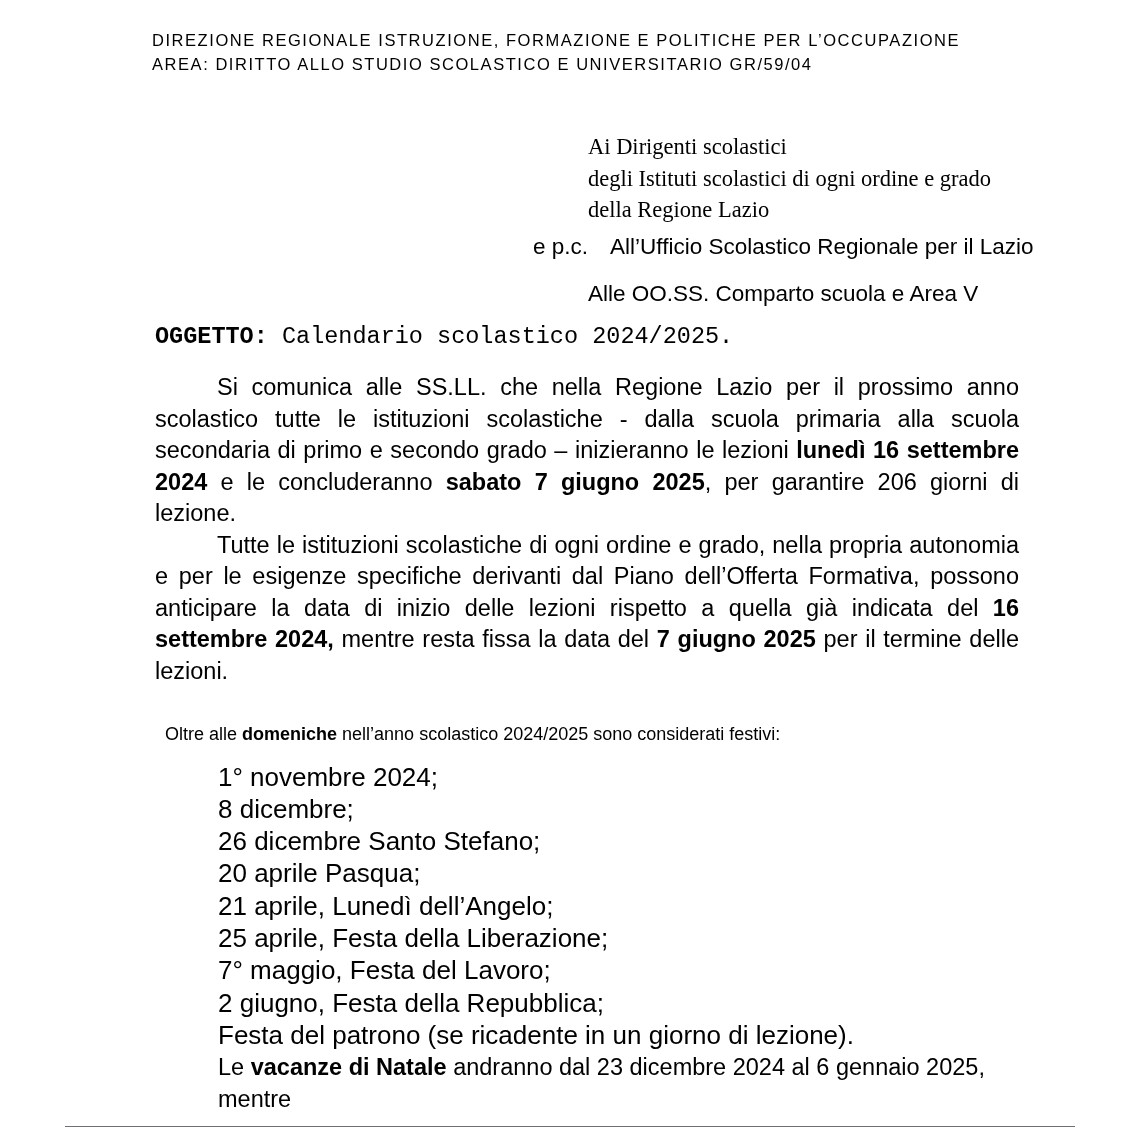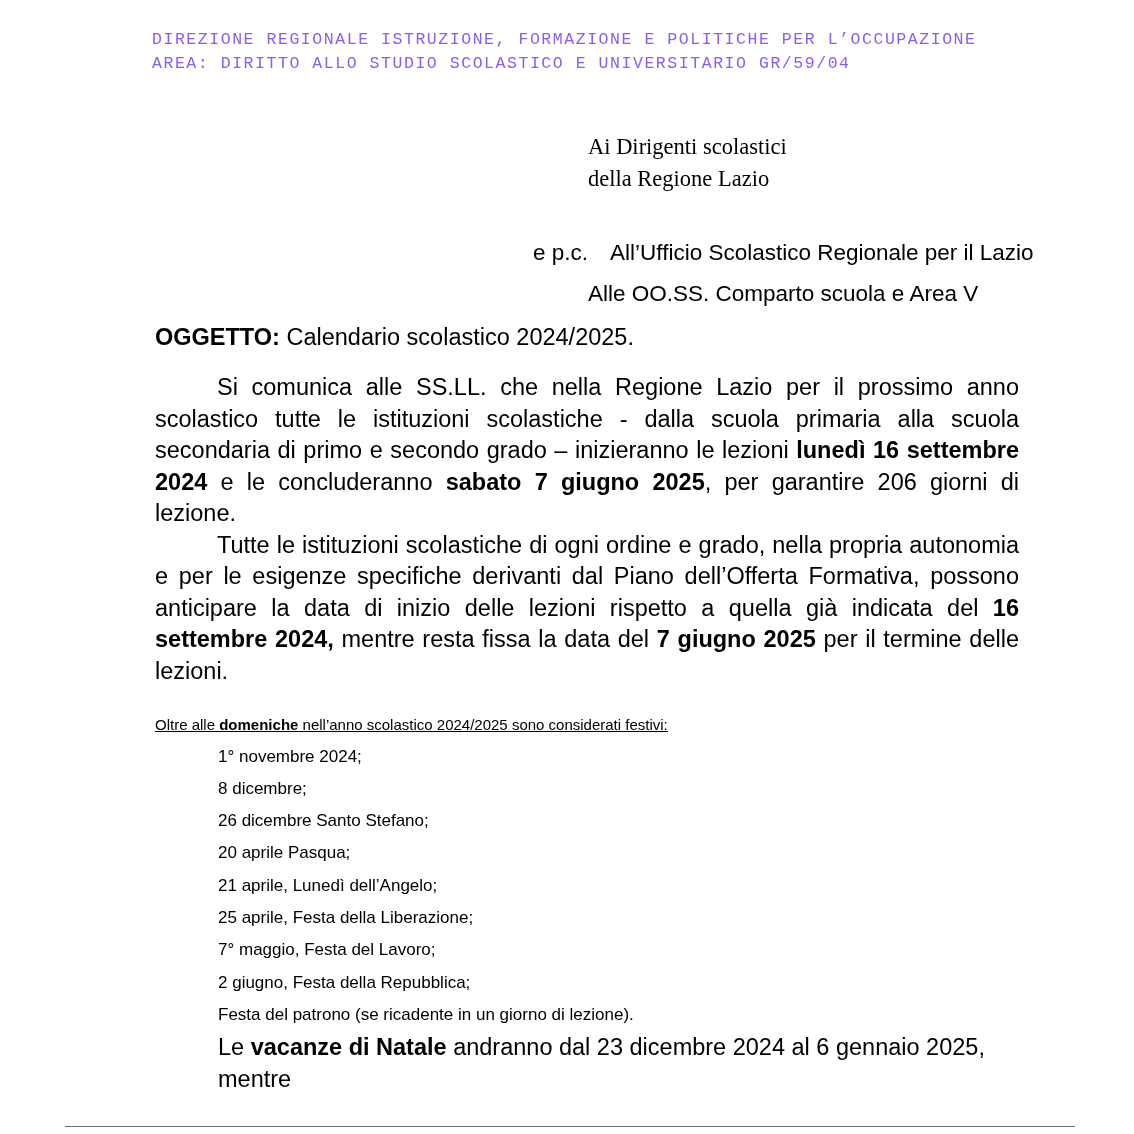--- a/index.html
+++ b/index.html
@@ -53,21 +53,21 @@
 
   .epc-row {
     position: absolute;
     left: 533px;
     top: 231px;
     font-size: 22.5px;
     line-height: 31.5px;
     white-space: nowrap;
   }
   .epc-row .epc-label { display: inline-block; }
-  .epc-row .epc-text { display: inline-block; margin-left: 22px; margin-top: 6px; }
+  .epc-row .epc-text { display: inline-block; margin-left: 22px; }
 
   .ooss-row {
     position: absolute;
     left: 588px;
     top: 278px;
     font-size: 22.5px;
     line-height: 31.5px;
     white-space: nowrap;
   }
 
@@ -76,51 +76,51 @@
     position: absolute;
     left: 155px;
     top: 322px;
     width: 864px;
   }
 
   .oggetto {
     font-size: 23.5px;
     line-height: 30px;
     margin-bottom: 20px;
+    font-family: Liberation Mono, monospace;
   }
   .oggetto b { font-weight: bold; }
 
   p.para {
     margin: 0;
     font-size: 23.5px;
     line-height: 31.5px;
     text-align: justify;
     text-justify: inter-word;
     text-indent: 62px;
     hyphens: none;
   }
   p.para b { font-weight: bold; }
   .gap-md { height: 22px; }
 
   .intro-line {
-    margin: 0;
-    font-size: 15px;
+    margin: 10px;
+    font-size: 18px;
     line-height: 31.5px;
     text-indent: 0;
-    text-decoration: underline;
   }
   .intro-line b { font-weight: bold; }
 
   ul.holiday-list {
     list-style: none;
     margin: 0;
     padding: 0 0 0 63px;
   }
   ul.holiday-list li {
-    font-size: 17px;
+    font-size: 26px;
     line-height: 32.3px;
     white-space: nowrap;
   }
   .indented-wrap {
     padding-left: 63px;
     font-size: 23.5px;
     line-height: 32.3px;
   }
   .indented-wrap b { font-weight: bold; }
 
@@ -132,27 +132,28 @@
     width: 1010px;
     height: 1px;
     background: #6f6f78;
   }
 </style>
 </head>
 <body>
 
 <div class="page">
 
-  <div class="doc-header" style="color: #8b5cf6; font-family: Liberation Mono, monospace;">
+  <div class="doc-header" style="color: #000000;">
     <span class="hline">DIREZIONE REGIONALE ISTRUZIONE, FORMAZIONE E POLITICHE PER L’OCCUPAZIONE</span>
     <span class="hline">AREA: DIRITTO ALLO STUDIO SCOLASTICO E UNIVERSITARIO GR/59/04</span>
   </div>
 
   <div class="addressee">
     <span class="aline">Ai Dirigenti scolastici</span>
+    <span class="aline">degli Istituti scolastici di ogni ordine e grado</span>
     <span class="aline">della Regione Lazio</span>
   </div>
 
   <div class="epc-row">
     <span class="epc-label">e p.c.</span><span class="epc-text">All’Ufficio Scolastico Regionale per il Lazio</span>
   </div>
 
   <div class="ooss-row">Alle OO.SS. Comparto scuola e Area V</div>
 
   <div class="body-area">

